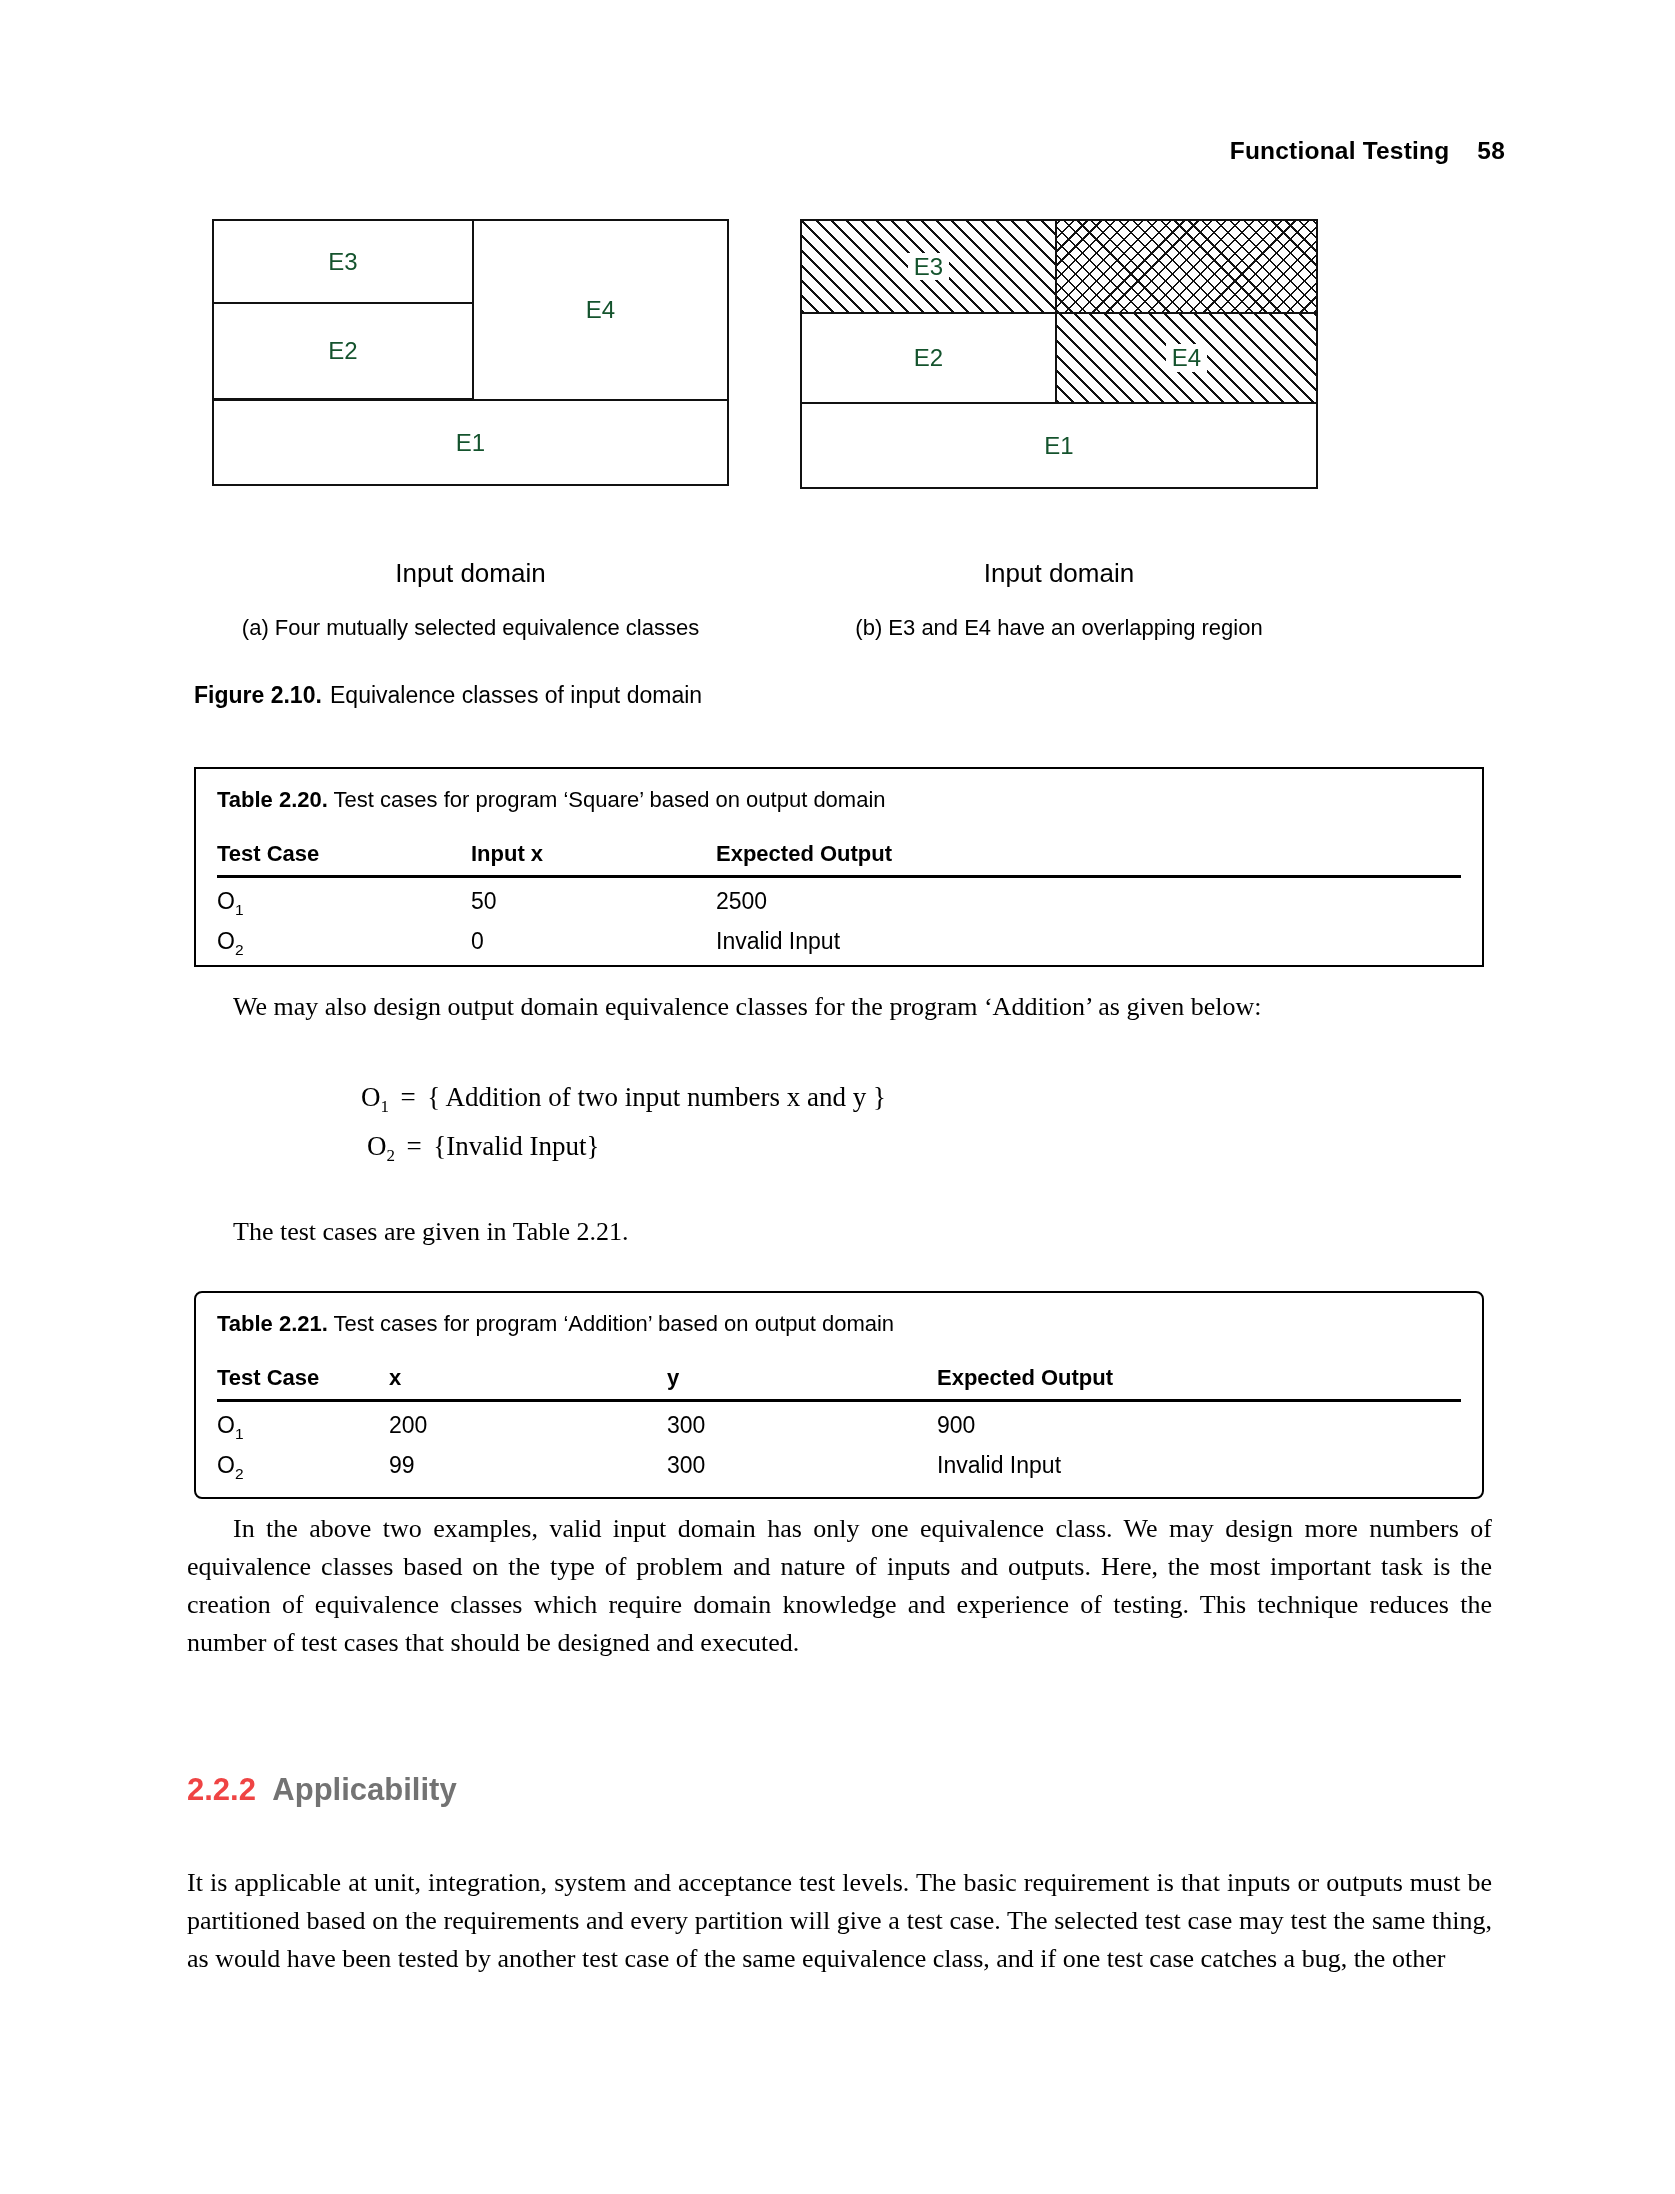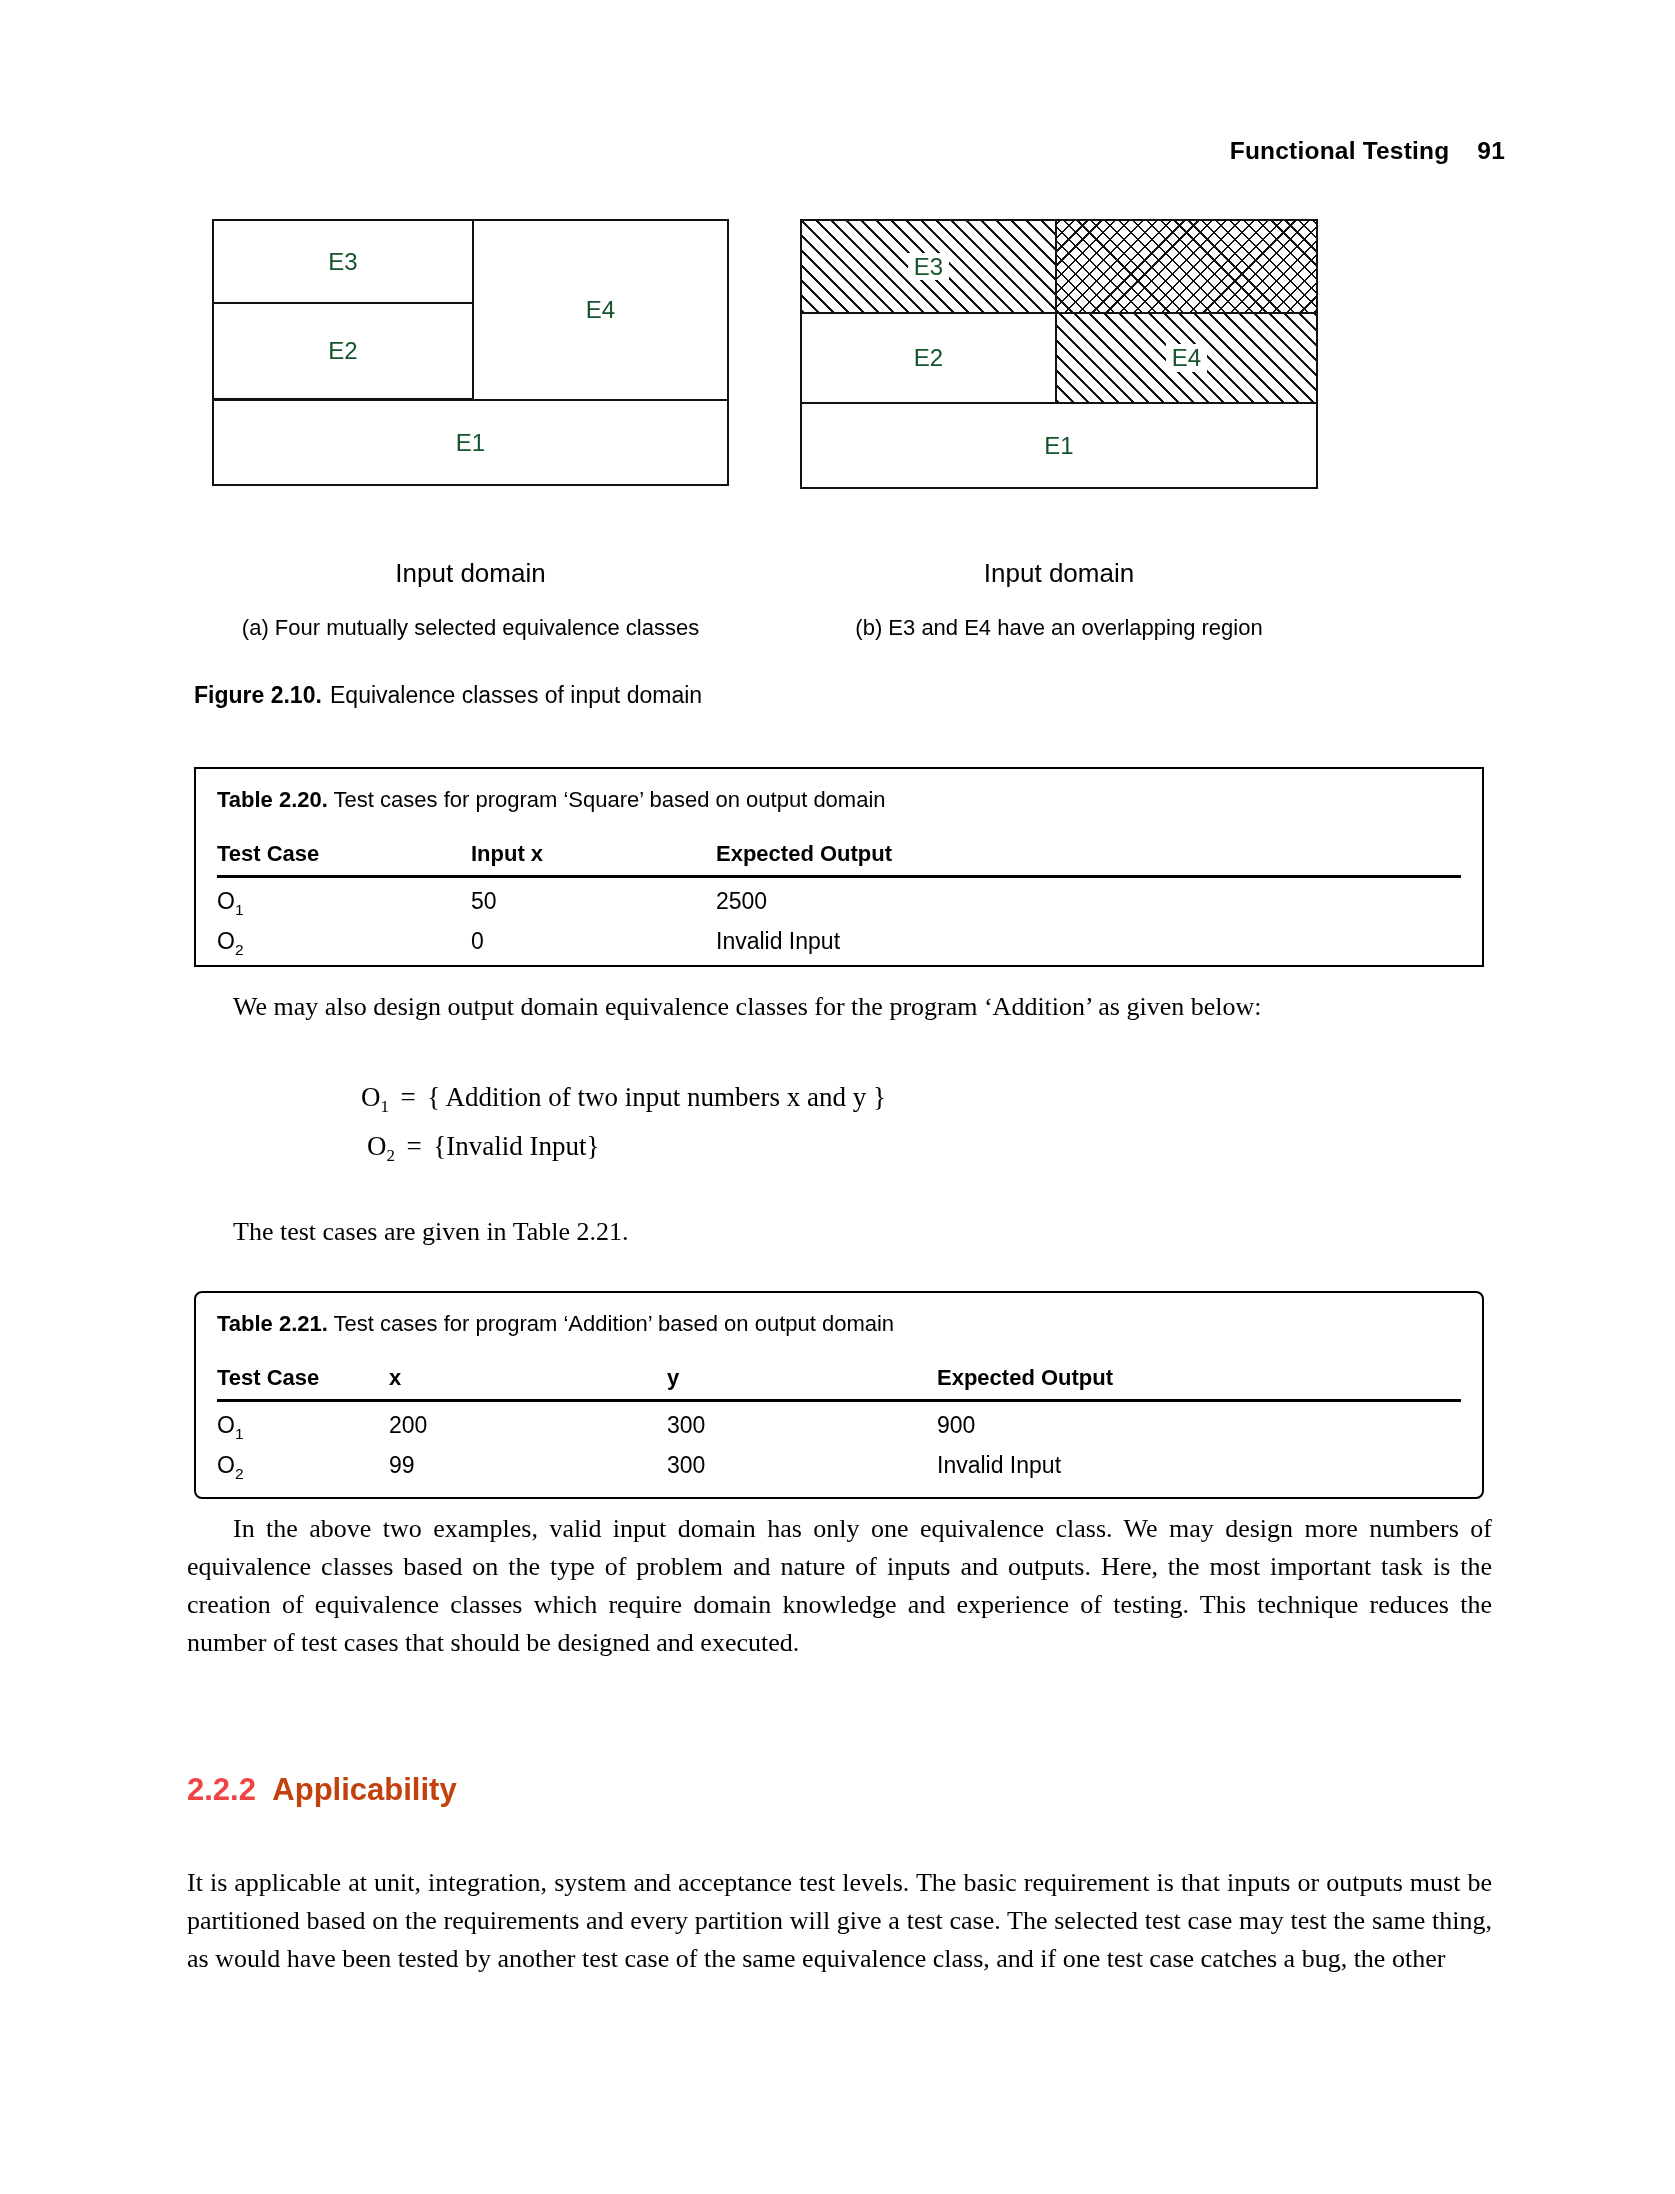--- a/index.html
+++ b/index.html
@@ -205,27 +205,27 @@
   .section-head {
     position: absolute;
     top: 1772px;
     left: 187px;
     font-family: "Liberation Sans", sans-serif;
     font-weight: bold;
     font-size: 31px;
     white-space: nowrap;
   }
   .section-head .num { color: #ef4444; margin-right: 16.4px; }
-  .section-head .ttl { color: #c2410c; }
+  .section-head .ttl { color: #737373; }
 </style>
 </head>
 <body>
 
 <div class="page-header">
-  <span>Functional Testing</span><span class="pg-num">91</span>
+  <span>Functional Testing</span><span class="pg-num">58</span>
 </div>
 
 <div class="figures">
 
   <div class="fig-block fig-a">
     <div class="diagram">
       <div class="cell a-e3">
         <span class="lbl">E3</span>
       </div>
       <div class="cell a-e2">

